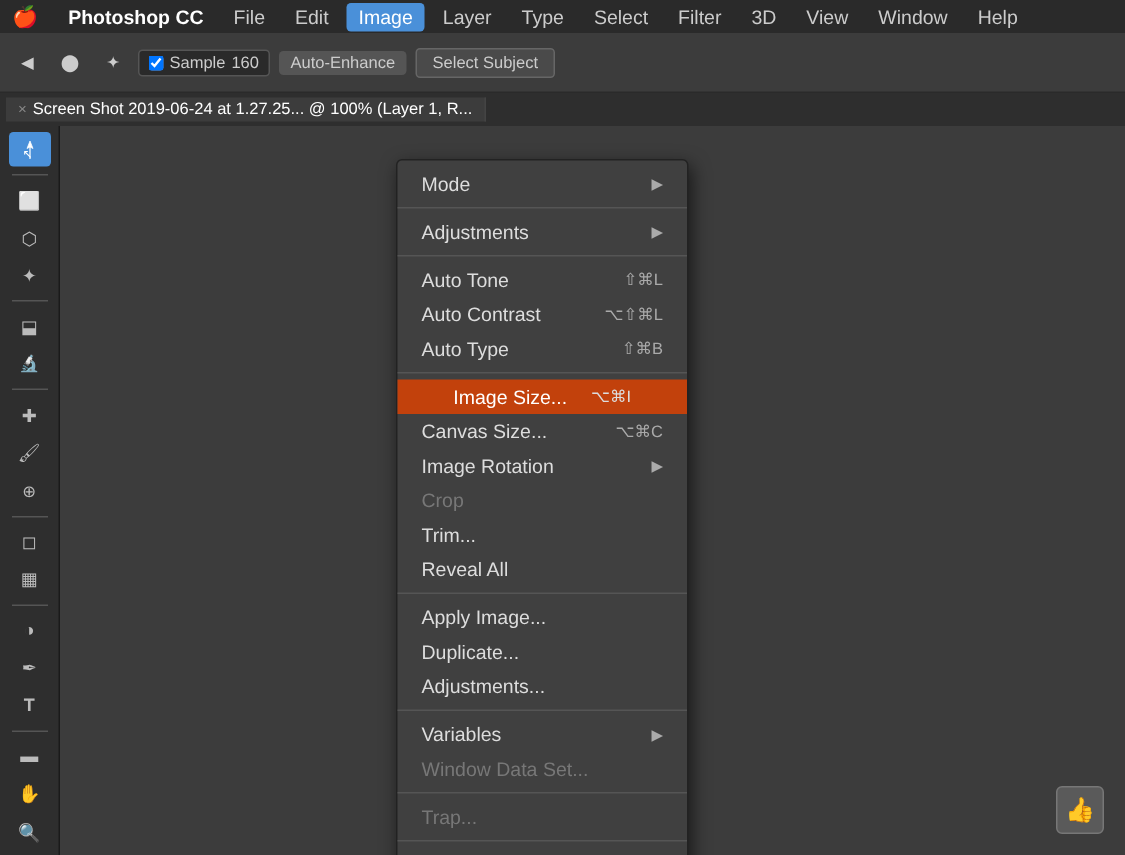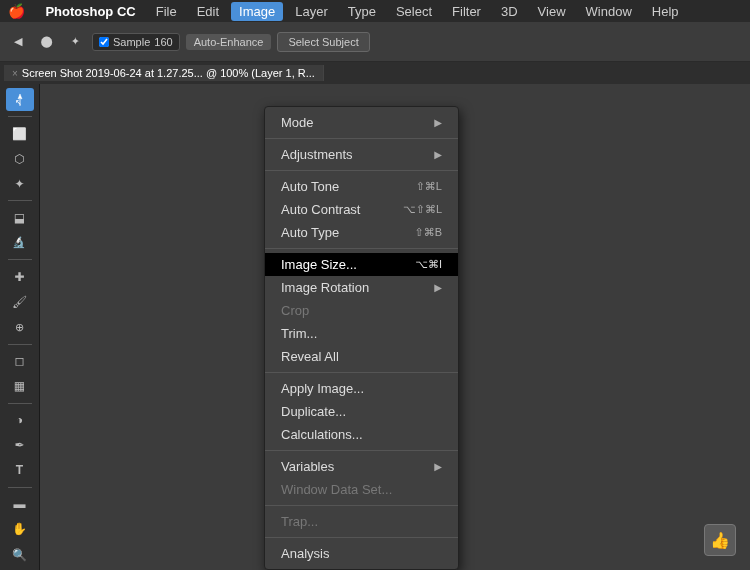--- a/index.html
+++ b/index.html
@@ -210,22 +210,23 @@
       padding: 4px 16px;
       color: #ddd;
       font-size: 13px;
       display: flex;
       justify-content: space-between;
       align-items: center;
       cursor: pointer;
       white-space: nowrap;
     }
     .menu-item.highlighted {
-      background: #000000;
+      background: #c2410c;
       color: #fff;
+      justify-content: center;
     }
     .menu-item.disabled {
       color: #777;
       cursor: default;
     }
     .menu-shortcut {
       font-size: 11px;
       color: #aaa;
       margin-left: 16px;
     }
@@ -394,41 +395,45 @@
         <div class="menu-item">
           <span>Auto Type</span>
           <span class="menu-shortcut">⇧⌘B</span>
         </div>
         <div class="menu-separator"></div>
         <div class="menu-item highlighted">
           <span>Image Size...</span>
           <span class="menu-shortcut" style="color:#ddd;">⌥⌘I</span>
         </div>
         <div class="menu-item">
+          <span>Canvas Size...</span>
+          <span class="menu-shortcut">⌥⌘C</span>
+        </div>
+        <div class="menu-item">
           <span>Image Rotation</span>
           <span class="menu-arrow">▶</span>
         </div>
         <div class="menu-item disabled">
           <span>Crop</span>
         </div>
         <div class="menu-item">
           <span>Trim...</span>
         </div>
         <div class="menu-item">
           <span>Reveal All</span>
         </div>
         <div class="menu-separator"></div>
         <div class="menu-item">
           <span>Apply Image...</span>
         </div>
         <div class="menu-item">
           <span>Duplicate...</span>
         </div>
         <div class="menu-item">
-          <span>Calculations...</span>
+          <span>Adjustments...</span>
         </div>
         <div class="menu-separator"></div>
         <div class="menu-item">
           <span>Variables</span>
           <span class="menu-arrow">▶</span>
         </div>
         <div class="menu-item disabled">
           <span>Window Data Set...</span>
         </div>
         <div class="menu-separator"></div>

